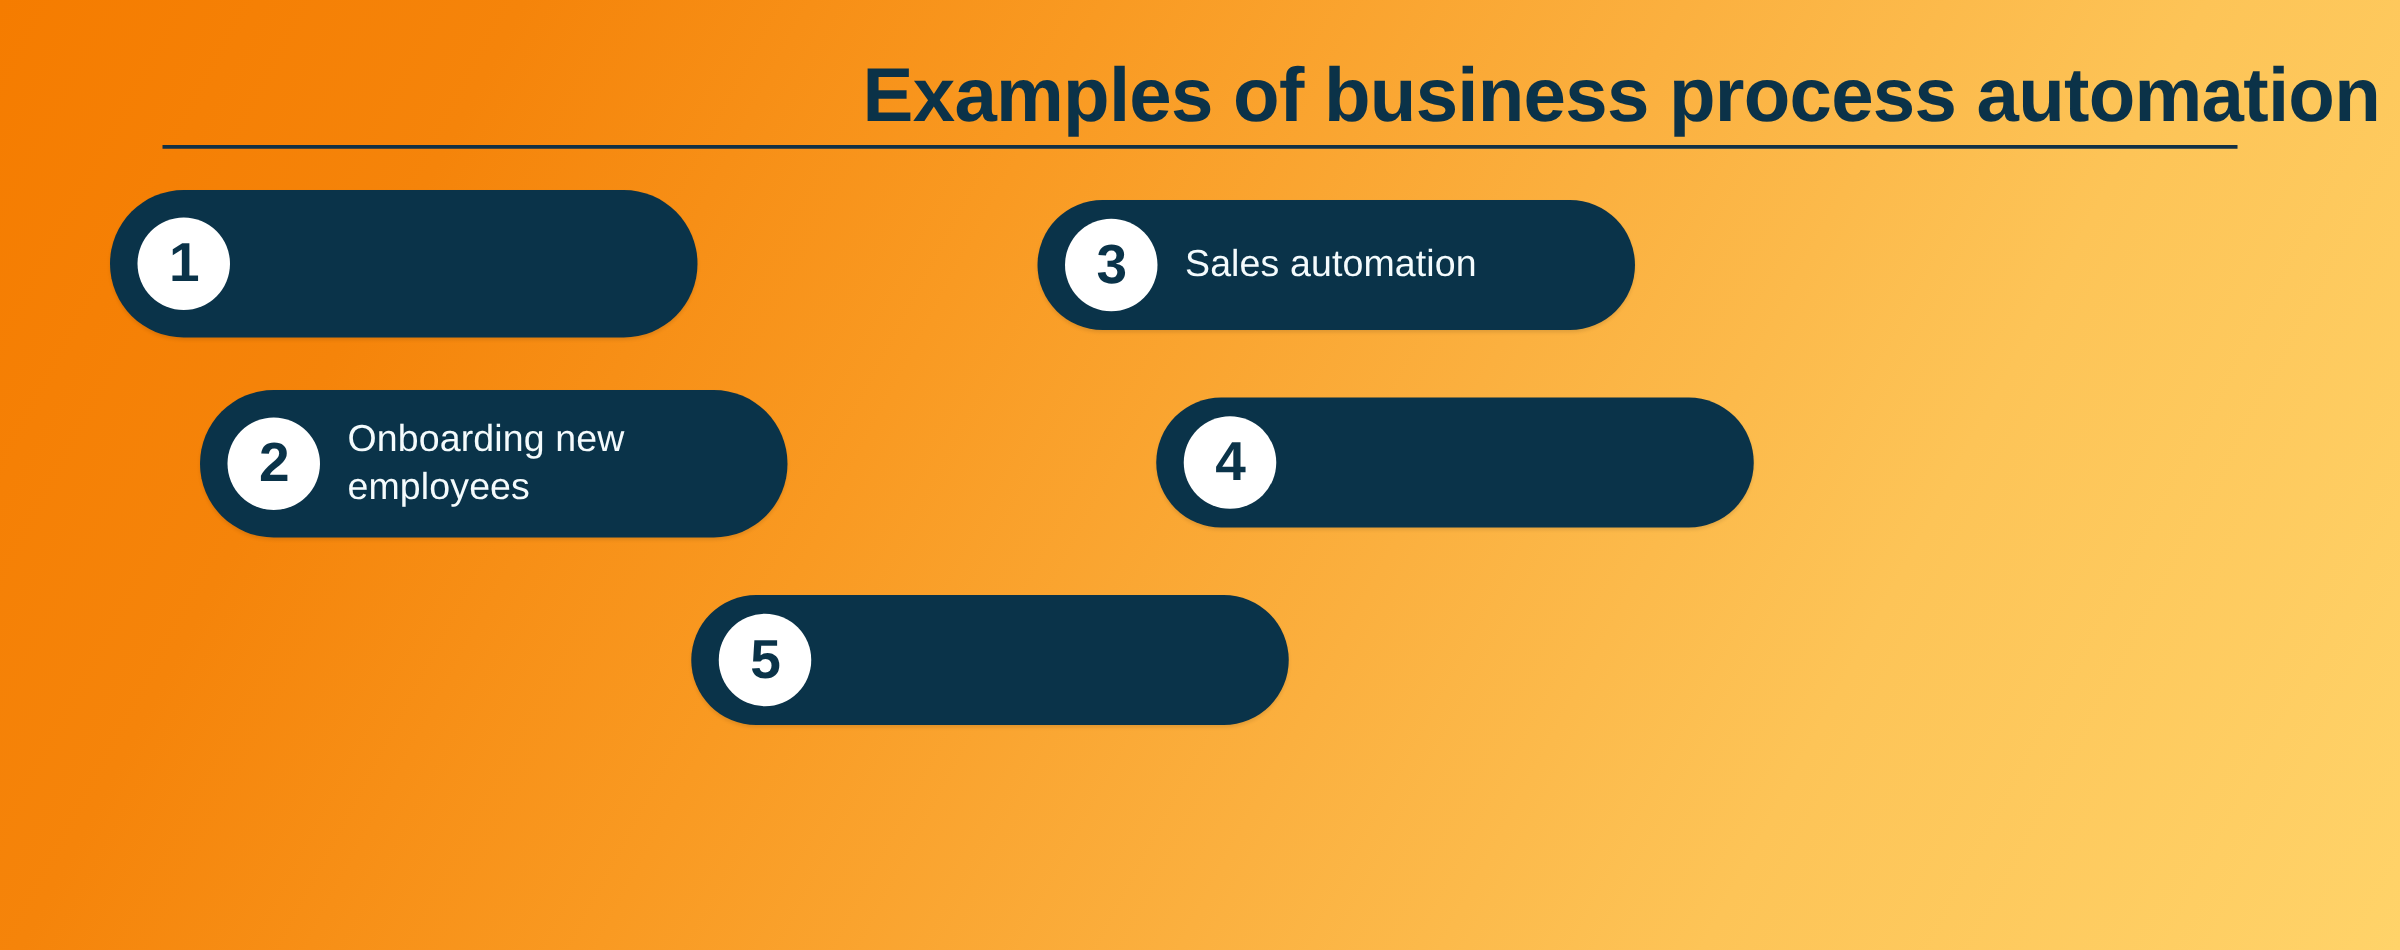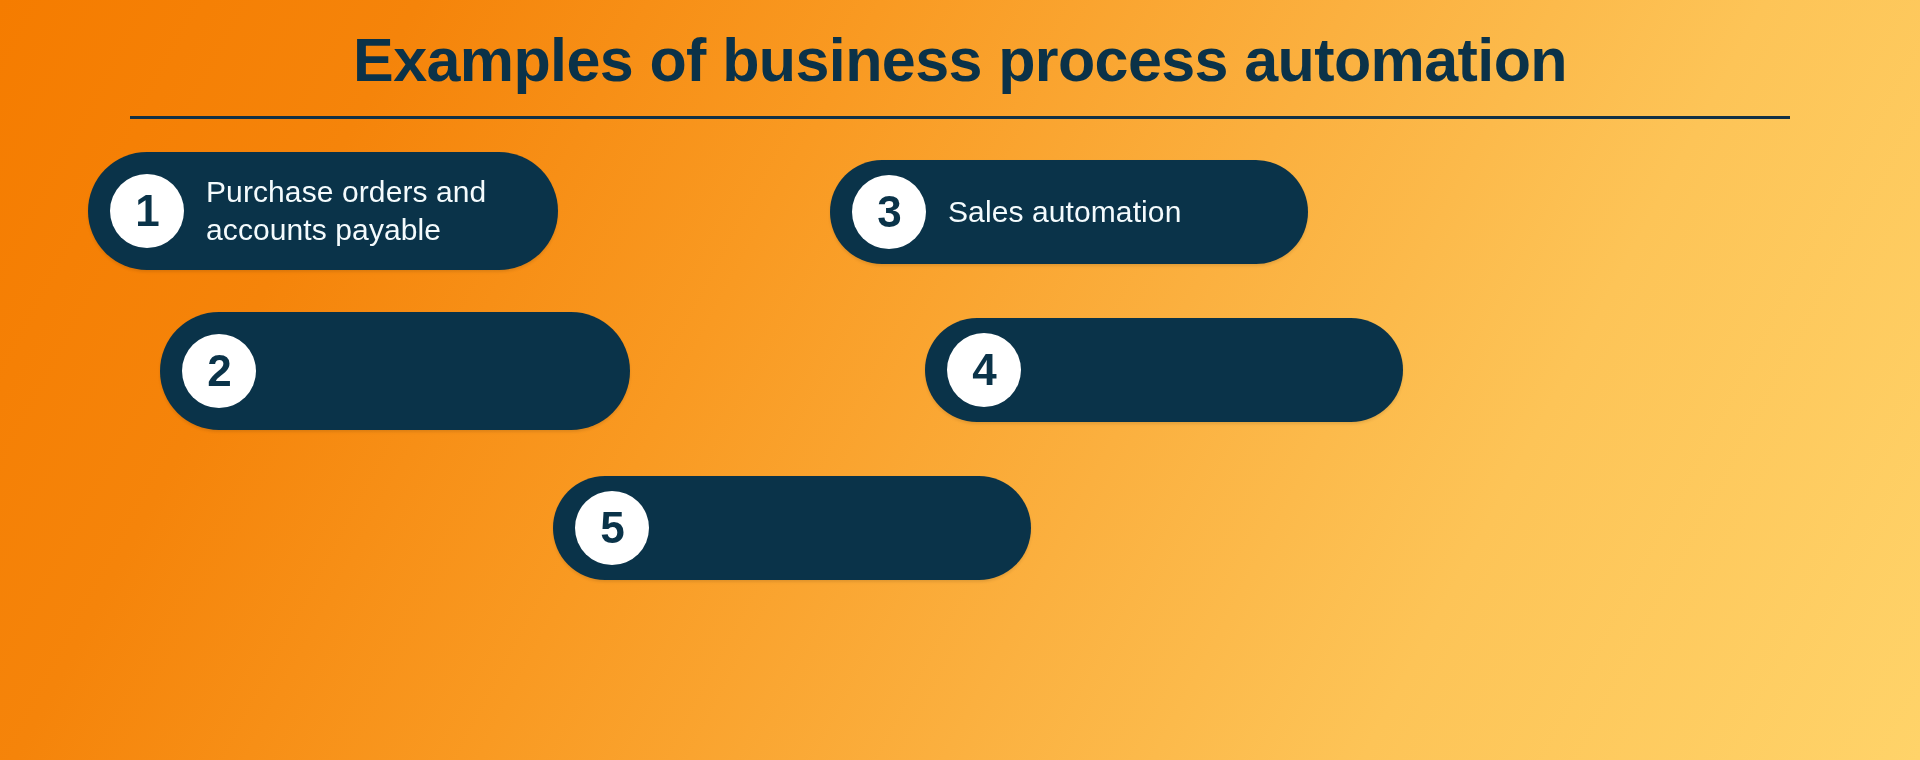--- a/index.html
+++ b/index.html
@@ -32,23 +32,23 @@
 
   
   .header {
     position: absolute;
     top: 0;
     left: 0;
     width: 1920px;
   }
 
   .title {
-    margin: 0;
+    margin: 16px;
     padding-top: 28px;
-    text-align: center;
+    text-align: right;
     color: #0b3248;
     font-family: "Liberation Sans", sans-serif;
     font-weight: bold;
     font-size: 61px;
     letter-spacing: -0.6px;
     line-height: 1.08;
     white-space: nowrap;
   }
 
   .title-rule {
@@ -120,25 +120,25 @@
 <div class="infographic">
 
   <div class="header">
     <h1 class="title">Examples of business process automation</h1>
   </div>
 
   <div class="title-rule"></div>
 
   <div class="pill" id="pill-1">
     <div class="pill-badge">1</div>
-    <div class="pill-label">Purchase orders and accounts payable</div>
   </div>
 
   <div class="pill" id="pill-2">
     <div class="pill-badge">2</div>
+    <div class="pill-label">Onboarding new employees</div>
   </div>
 
   <div class="pill" id="pill-3">
     <div class="pill-badge">3</div>
     <div class="pill-label">Sales automation</div>
   </div>
 
   <div class="pill" id="pill-4">
     <div class="pill-badge">4</div>
   </div>

